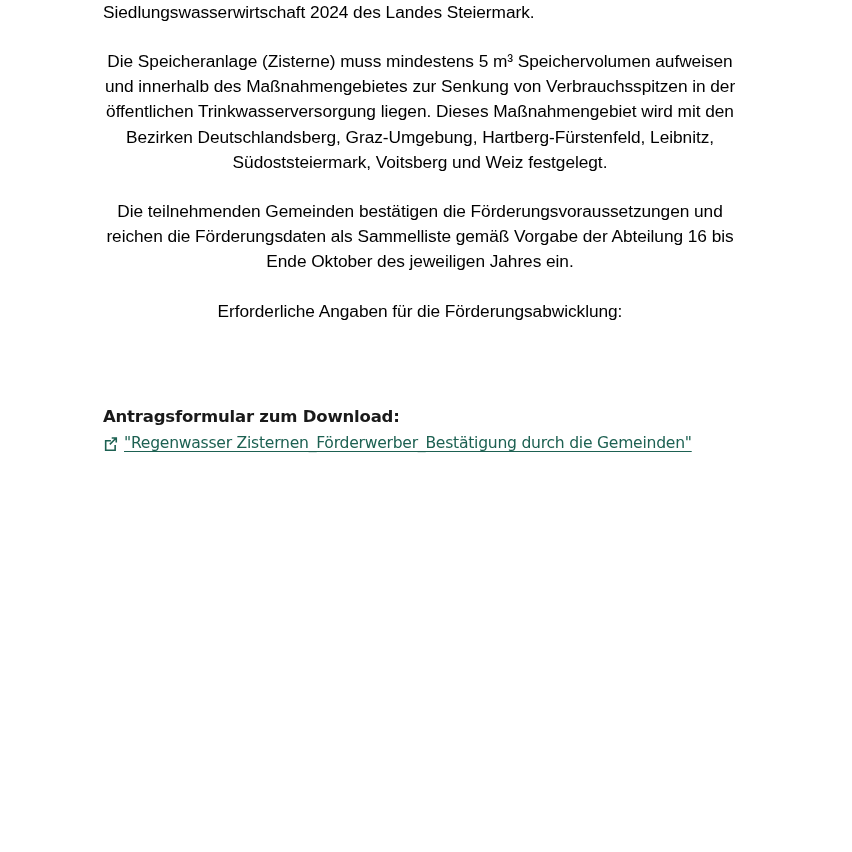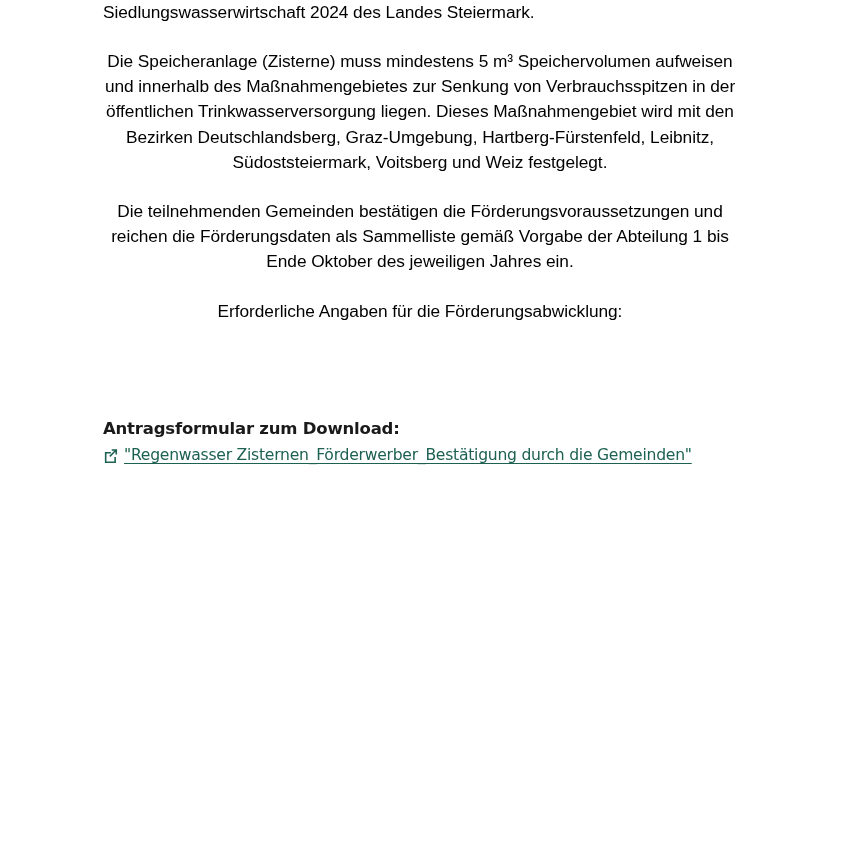--- a/index.html
+++ b/index.html
@@ -44,21 +44,21 @@
 
   p.body-para {
     margin: 0 0 24px 0;
     font-size: 17.3px;
     line-height: 25.2px;
     letter-spacing: -0.05px;
     text-align: center;
   }
 
   p.body-para.tight {
-    margin-bottom: 16px;
+    margin-bottom: 4px;
   }
 
   .spacer-24 { height: 24px; }
   .spacer-30 { height: 30px; }
 
   ul.bullet-list {
     margin: 0;
     padding: 0;
     list-style: none;
     font-size: 17.3px;
@@ -128,21 +128,21 @@
 
     <div class="para-clipped">
       
       <span>Siedlungswasserwirtschaft 2024 des Landes Steiermark.</span>
     </div>
 
     <div class="spacer-24"></div>
 
     <p class="body-para">Die Speicheranlage (Zisterne) muss mindestens 5 m³ Speichervolumen aufweisen und innerhalb des Maßnahmengebietes zur Senkung von Verbrauchsspitzen in der öffentlichen Trinkwasserversorgung liegen. Dieses Maßnahmengebiet wird mit den Bezirken Deutschlandsberg, Graz-Umgebung, Hartberg-Fürstenfeld, Leibnitz, Südoststeiermark, Voitsberg und Weiz festgelegt.</p>
 
-    <p class="body-para">Die teilnehmenden Gemeinden bestätigen die Förderungsvoraussetzungen und reichen die Förderungsdaten als Sammelliste gemäß Vorgabe der Abteilung 1 bis Ende Oktober des jeweiligen Jahres ein.</p>
+    <p class="body-para">Die teilnehmenden Gemeinden bestätigen die Förderungsvoraussetzungen und reichen die Förderungsdaten als Sammelliste gemäß Vorgabe der Abteilung 16 bis Ende Oktober des jeweiligen Jahres ein.</p>
 
     <p class="body-para tight">Erforderliche Angaben für die Förderungsabwicklung:</p>
 
     <div class="spacer-24"></div>
 
     <ul class="bullet-list">
     </ul>
 
     <div class="spacer-30"></div>
     <div class="spacer-24"></div>

